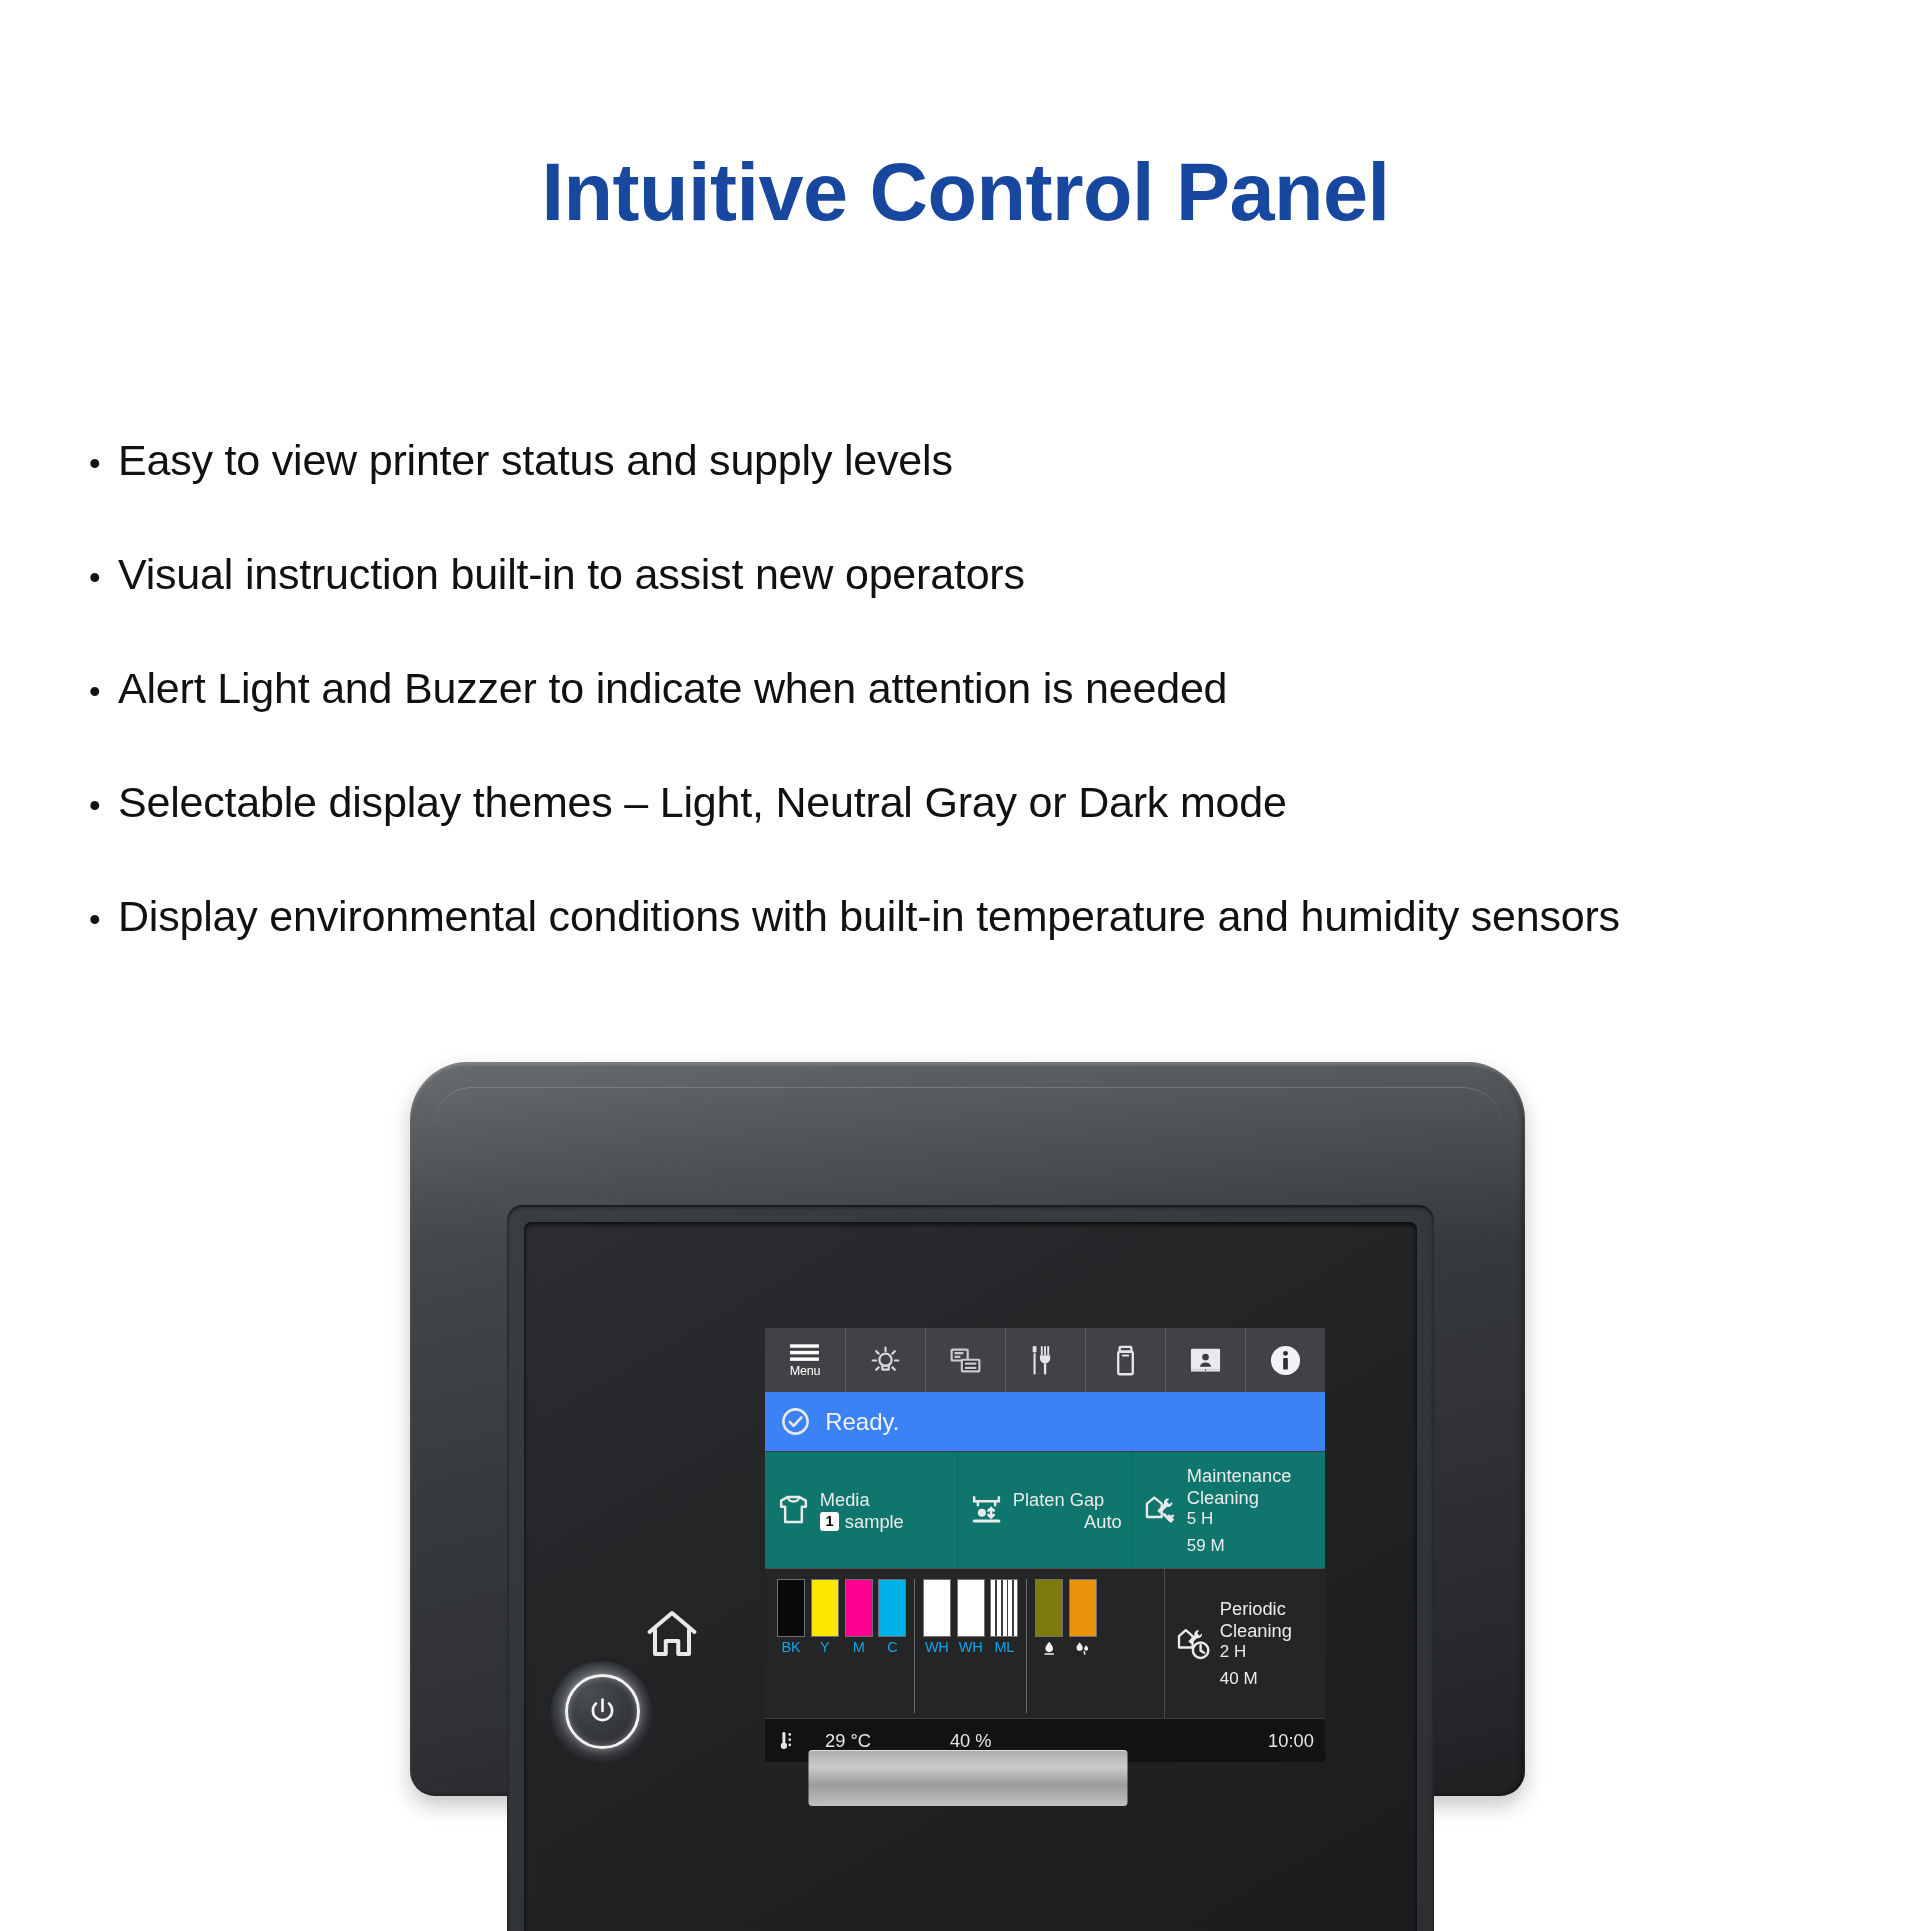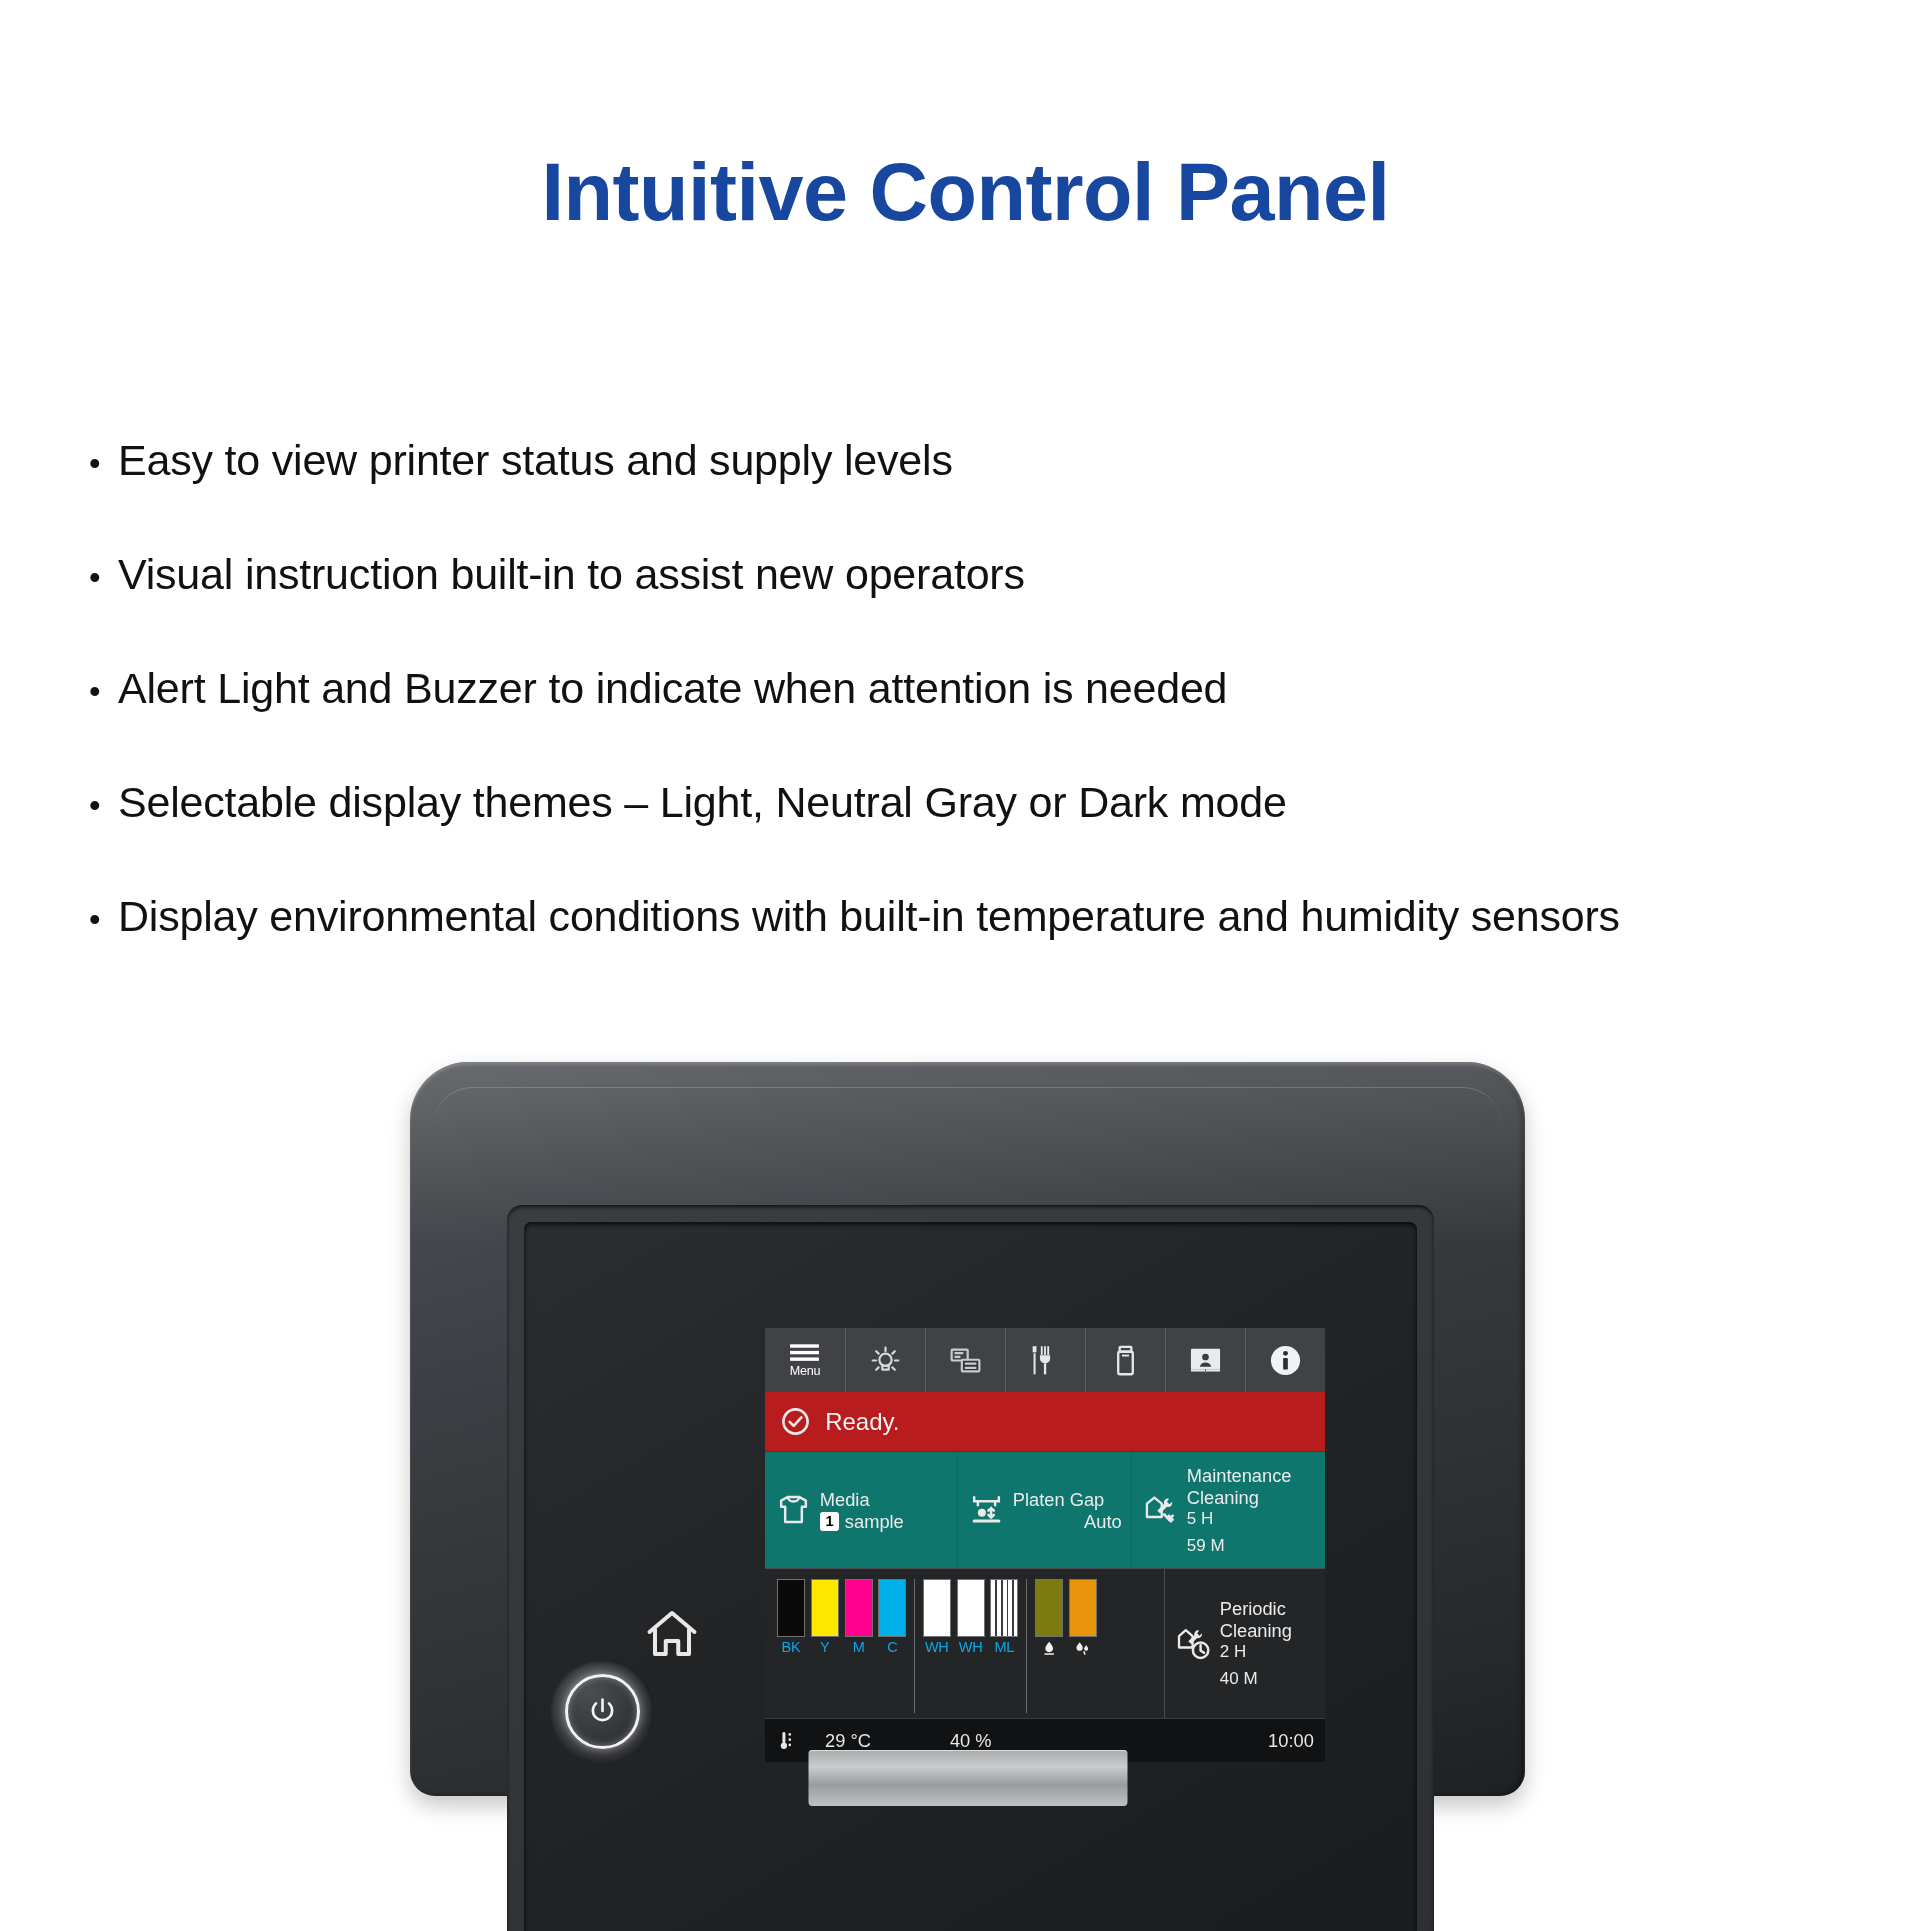--- a/index.html
+++ b/index.html
@@ -185,21 +185,21 @@
     letter-spacing: -0.3px;
   }
 
   
   .status-bar {
     flex: 0 0 60px;
     display: flex;
     align-items: center;
     gap: 15.4px;
     padding: 0 15.4px;
-    background: #b91c1c;
+    background: #3b82f6;
     border-bottom: 1px solid #3a3c3f;
   }
   .status-bar svg { width: 29px; height: 29px; flex: 0 0 29px; }
   .status-text { font-size: 24px; color: #f2f2f2; }
 
   
   .tiles {
     flex: 0 0 116px;
     display: flex;
     background: #0f766e;

